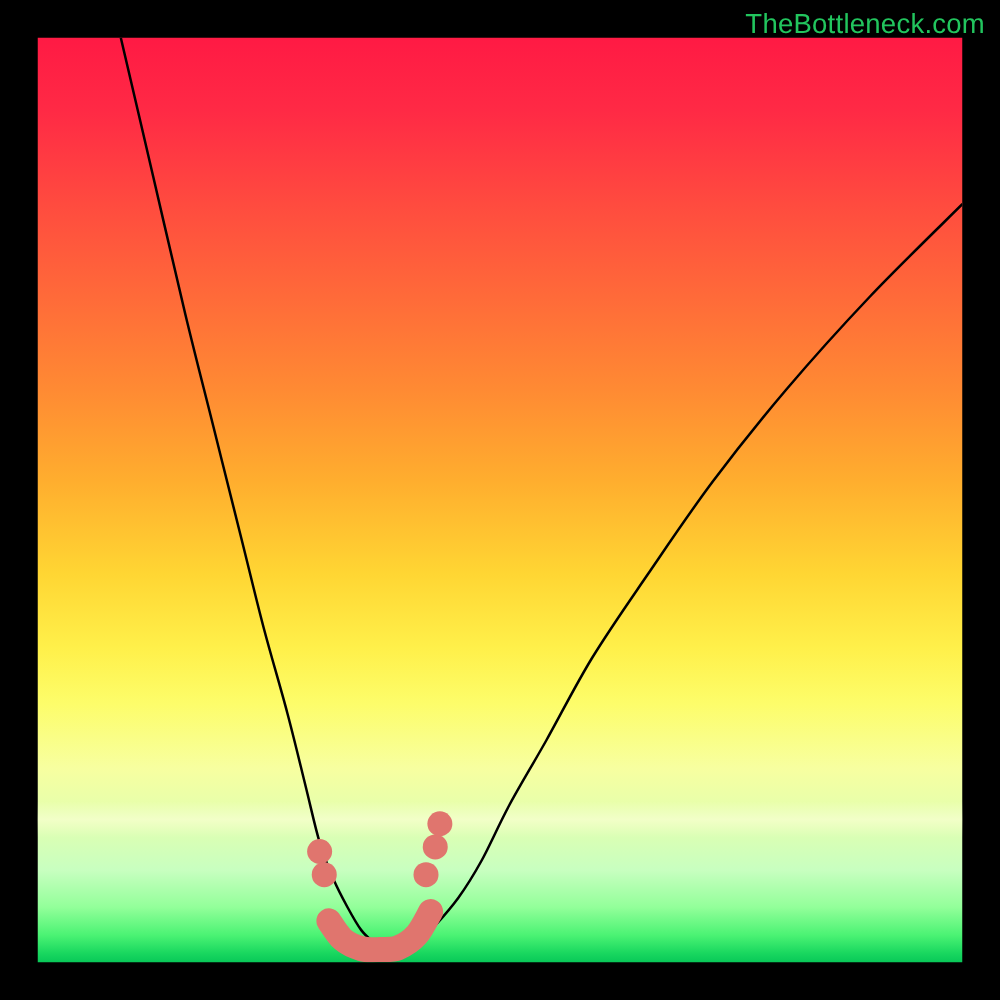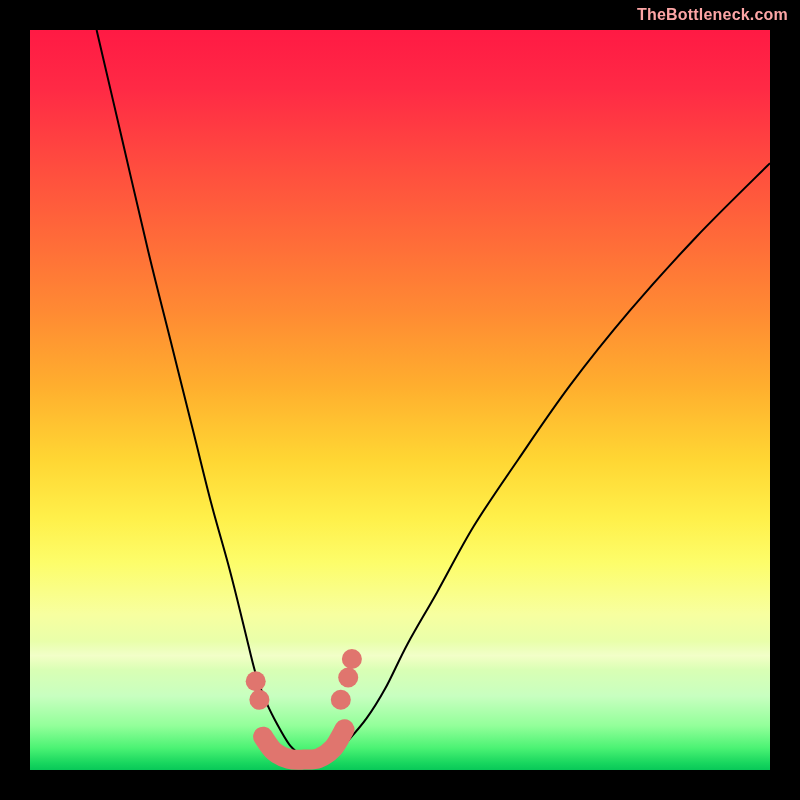--- a/index.html
+++ b/index.html
@@ -59,24 +59,24 @@
       to bottom,
       rgba(255,255,200,0) 0%,
       rgba(255,255,220,0.55) 50%,
       rgba(255,255,200,0) 100%
     );
   }
   .watermark {
     position: absolute;
     top: 6px;
     right: 12px;
-    color: #fca5a5;
-    font-size: 16px;
+    color: #22c55e;
+    font-size: 22px;
     letter-spacing: 0.2px;
-    font-weight: 700;
+    font-weight: 400;
   }
   svg.curves {
     position: absolute;
     inset: 0;
   }
   .curve {
     fill: none;
     stroke: #000;
     stroke-width: 2;
   }

